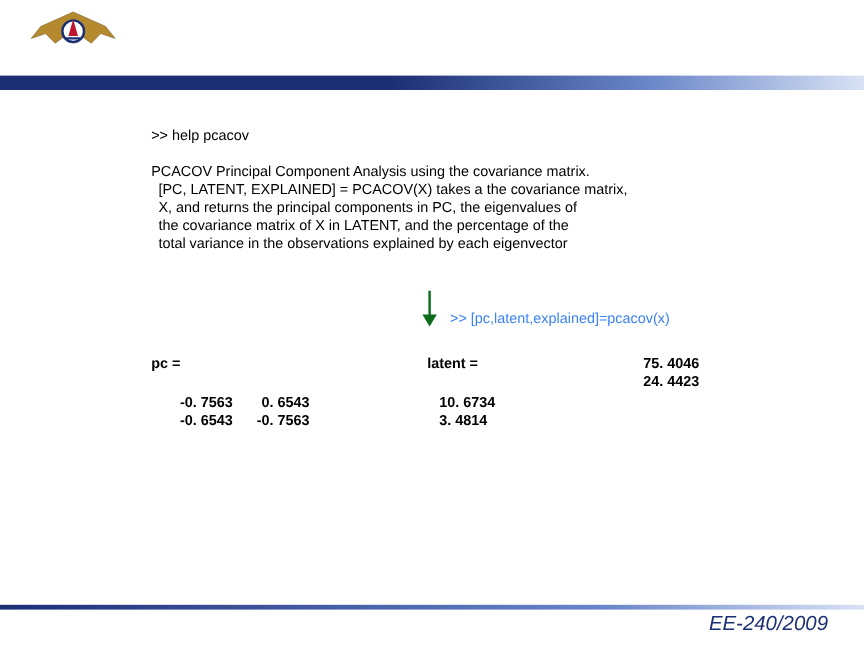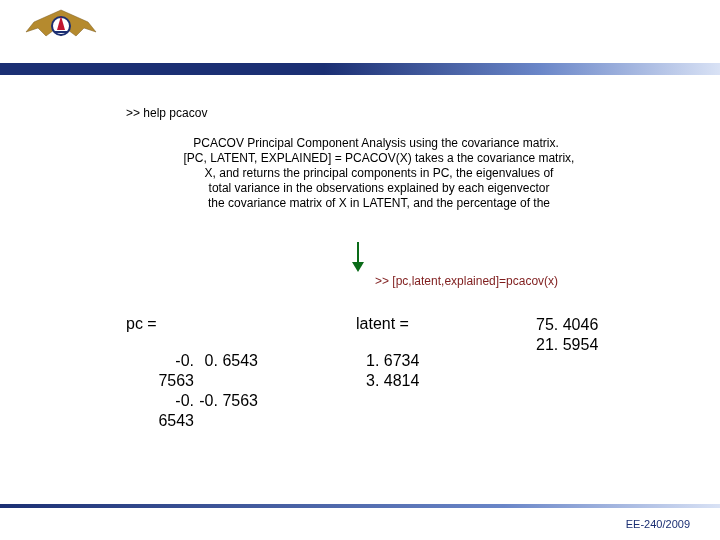--- a/index.html
+++ b/index.html
@@ -39,56 +39,58 @@
   }
   .content {
     position: absolute;
     top: 106px;
     left: 126px;
     width: 500px;
     font-size: 12px;
     color: #000;
   }
   .line-help { margin-bottom: 16px; }
-  .desc { margin-bottom: 8px; line-height: 1.25; text-align: center; }
+  .desc { margin-bottom: 8px; line-height: 1.25; }
   .desc-indent { margin-left: 6px; }
   .arrow-wrap {
     position: absolute;
     top: 242px;
     left: 350px;
   }
   .call-line {
     position: absolute;
-    top: 274px;
+    top: 258px;
     left: 375px;
-    color: #7f1d1d;
+    color: #3b82f6;
     font-size: 12px;
   }
   .results {
     position: absolute;
-    top: 315px;
+    top: 296px;
     left: 126px;
     width: 530px;
     display: flex;
-    font-size: 16px;
+    font-size: 12px;
+    font-weight: bold;
   }
   .col { flex: 0 0 auto; }
   .col-pc { width: 230px; }
   .col-latent { width: 170px; }
   .col-explained { width: 130px; }
   .col-head { margin-bottom: 18px; }
   .num-block { margin-left: 10px; font-family: Arial, sans-serif; line-height: 1.25; }
   .num-row { display: flex; }
   .num-cell { width: 58px; text-align: right; }
   .footer {
     position: absolute;
     bottom: 10px;
     right: 30px;
     color: #1b2f73;
-    font-size: 11px;
+    font-size: 17px;
+    font-style: italic;
   }
 </style>
 </head>
 <body>
 
 <div class="slide">
 
   <div class="logo">
     <svg width="74" height="46" viewBox="0 0 74 46">
       <path d="M37 4 L10 16 L2 26 L14 22 L22 30 L30 24 L37 30 L44 24 L52 30 L60 22 L72 26 L64 16 Z" fill="#b58a2e" stroke="#7a5b1c" stroke-width="0.5"></path>
@@ -100,22 +102,22 @@
 
   <div class="hr-top"></div>
 
   <div class="content">
     <div class="line-help">&gt;&gt; help pcacov</div>
     <div class="desc">
       <div>PCACOV  Principal Component Analysis using the covariance matrix.</div>
       <div class="desc-indent">
         <div>[PC, LATENT, EXPLAINED] = PCACOV(X) takes a the covariance matrix,</div>
         <div>X, and returns the principal components in PC, the eigenvalues of</div>
+        <div>the covariance matrix of X in LATENT, and the percentage of the</div>
         <div>total variance in the observations explained by each eigenvector</div>
-        <div>the covariance matrix of X in LATENT, and the percentage of the</div>
       </div>
     </div>
   </div>
 
   <div class="arrow-wrap">
     <svg width="16" height="30" viewBox="0 0 16 30">
       <line x1="8" y1="0" x2="8" y2="22" stroke="#0a6b18" stroke-width="2"></line>
       <path d="M2 20 L8 30 L14 20 Z" fill="#0a6b18"></path>
     </svg>
   </div>
@@ -132,28 +134,28 @@
         </div>
         <div class="num-row">
           <span class="num-cell">-0. 6543</span>
           <span class="num-cell" style="width:64px">-0. 7563</span>
         </div>
       </div>
     </div>
     <div class="col col-latent">
       <div class="col-head">latent =</div>
       <div class="num-block">
-        <div>1. 6734</div>
+        <div>10. 6734</div>
         <div>3. 4814</div>
       </div>
     </div>
     <div class="col col-explained">
       <div class="num-block">
         <div>75. 4046</div>
-        <div>21. 5954</div>
+        <div>24. 4423</div>
       </div>
     </div>
   </div>
 
   <div class="hr-bot"></div>
   <div class="footer">EE-240/2009</div>
 
 </div>
 
 </body></html>

